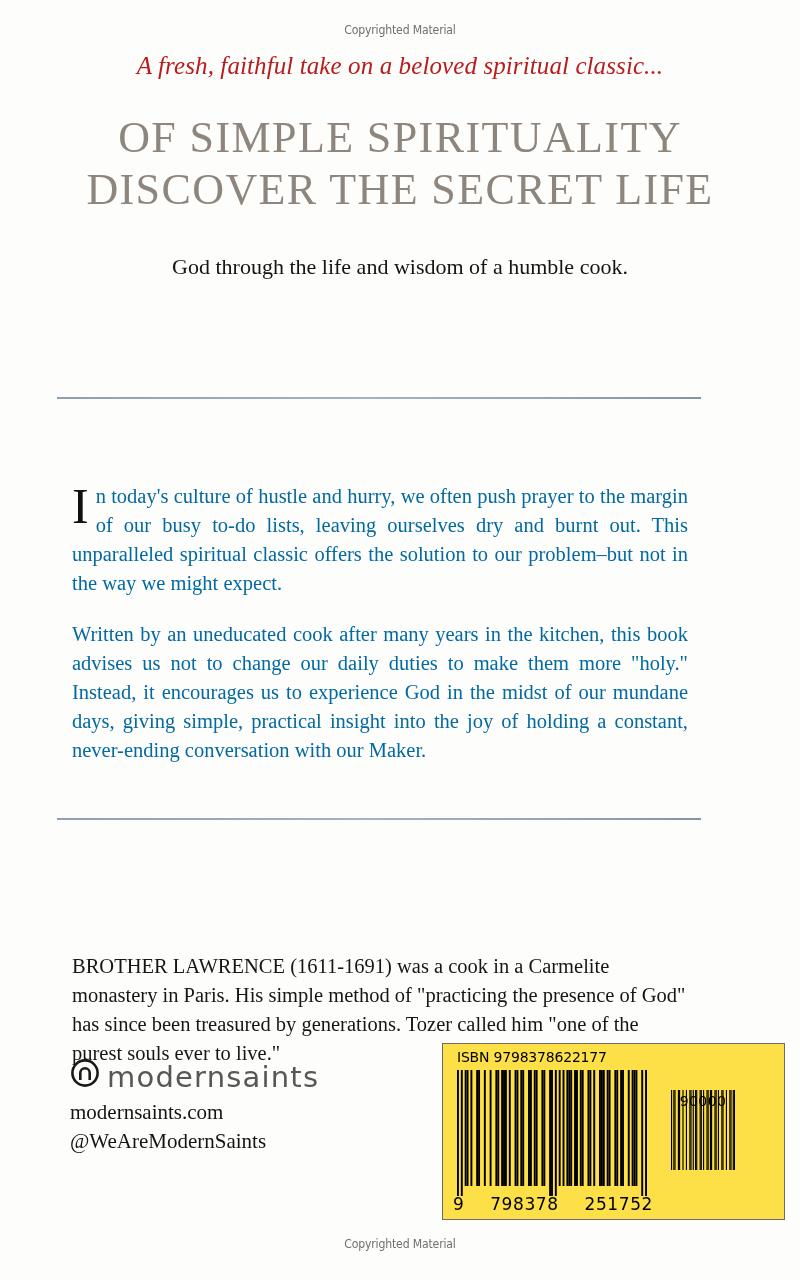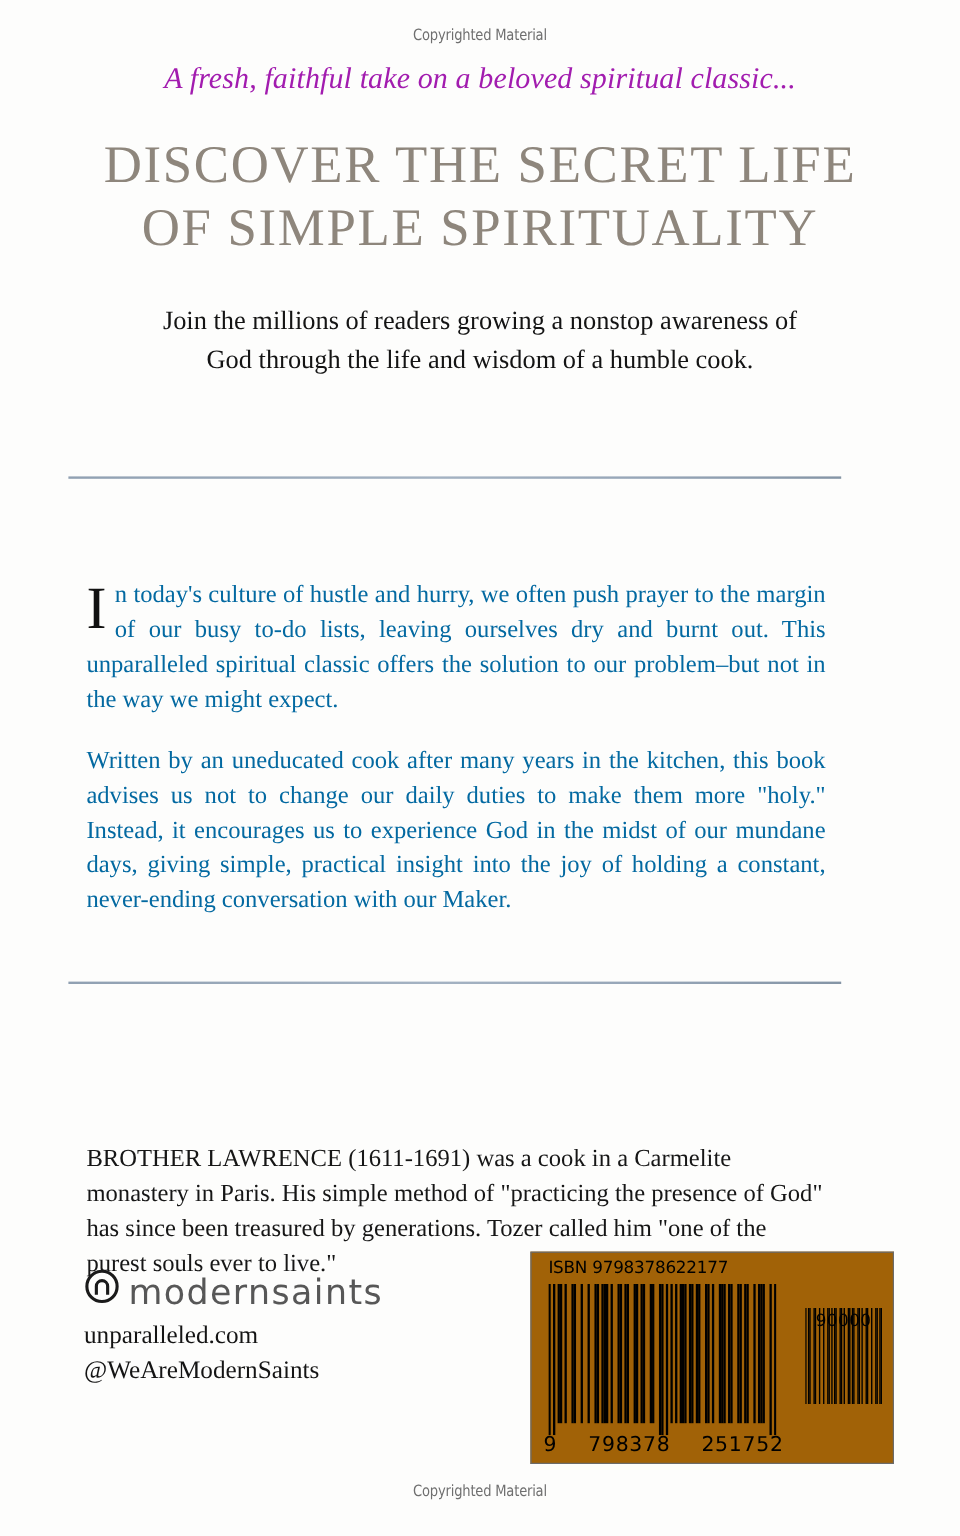--- a/index.html
+++ b/index.html
@@ -40,21 +40,21 @@
   
   .tagline {
     position: absolute;
     top: 52px;
     left: 0;
     right: 0;
     text-align: center;
     font-family: "Liberation Serif", serif;
     font-style: italic;
     font-size: 25px;
-    color: #a21caf;
+    color: #b91c1c;
     letter-spacing: 0.1px;
   }
 
   
   .headline {
     position: absolute;
     top: 112px;
     left: 30px;
     right: 30px;
     text-align: center;
@@ -156,23 +156,23 @@
     line-height: 29px;
     color: #141414;
   }
   .pub-lines { margin-top: 6px; }
 
   
   .barcode-box {
     position: absolute;
     left: 442px;
     top: 1043px;
-    width: 303px;
+    width: 343px;
     height: 177px;
-    background: #a16207;
+    background: #fde047;
     border: 1px solid #6b6b6b;
     box-sizing: border-box;
   }
   .isbn-label {
     position: absolute;
     left: 14px;
     top: 5px;
     font-family: "DejaVu Sans", sans-serif;
     font-size: 14px;
     color: #000;
@@ -221,26 +221,25 @@
 </head>
 <body>
 
 <div class="page">
 
   <div class="watermark watermark-top">Copyrighted Material</div>
 
   <div class="tagline">A fresh, faithful take on a beloved spiritual classic...</div>
 
   <div class="headline">
+    <span class="hl-line">OF SIMPLE SPIRITUALITY</span>
     <span class="hl-line">DISCOVER THE SECRET LIFE</span>
-    <span class="hl-line">OF SIMPLE SPIRITUALITY</span>
   </div>
 
   <div class="deck">
-    <span class="deck-line">Join the millions of readers growing a nonstop awareness of</span>
     <span class="deck-line">God through the life and wisdom of a humble cook.</span>
   </div>
 
   <div class="rule rule-top"></div>
 
   <div class="body-copy">
     <p class="para dropcap">In today's culture of hustle and hurry, we often push prayer to the margin of our busy to-do lists, leaving ourselves dry and burnt out. This unparalleled spiritual classic offers the solution to our problem–but not in the way we might expect.</p>
     <p class="para">Written by an uneducated cook after many years in the kitchen, this book advises us not to change our daily duties to make them more "holy." Instead,  it encourages us to experience God in the midst of our mundane days, giving simple, practical insight into the joy of holding a constant, never-ending conversation with our Maker.</p>
   </div>
 
@@ -252,21 +251,21 @@
     <div class="brand-row">
       <span class="brand-mark">
         <svg width="30" height="30" viewBox="0 0 30 30" aria-hidden="true">
           <circle cx="15" cy="15" r="12.6" fill="none" stroke="#1a1a1a" stroke-width="2.6"></circle>
           <path d="M10.3 20.6 V14.9 a4.7 4.7 0 0 1 9.4 0 V20.6" fill="none" stroke="#1a1a1a" stroke-width="2.6" stroke-linecap="square"></path>
         </svg>
       </span>
       <span class="brand-word">modernsaints</span>
     </div>
     <div class="pub-lines">
-      <div class="pub-line">unparalleled.com</div>
+      <div class="pub-line">modernsaints.com</div>
       <div class="pub-line">@WeAreModernSaints</div>
     </div>
   </div>
 
   <div class="barcode-box">
     <div class="isbn-label">ISBN 9798378622177</div>
     <div class="addon-label">90000</div>
     <svg class="ean-main" preserveAspectRatio="none" viewBox="0 0 190 126">
         <rect x="0.000" y="0" width="1.919" height="126" fill="#000"></rect>
         <rect x="3.838" y="0" width="1.919" height="126" fill="#000"></rect>

